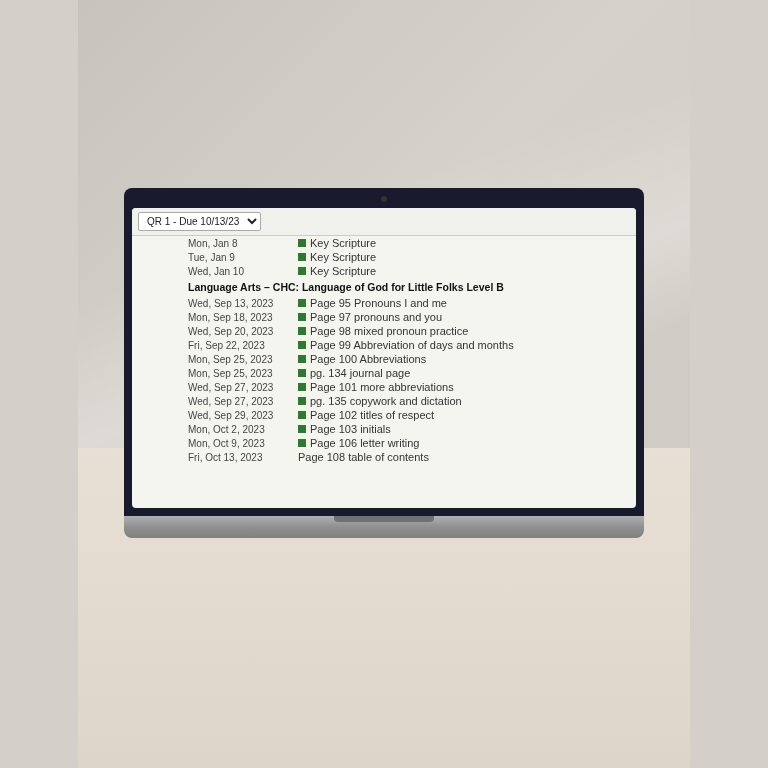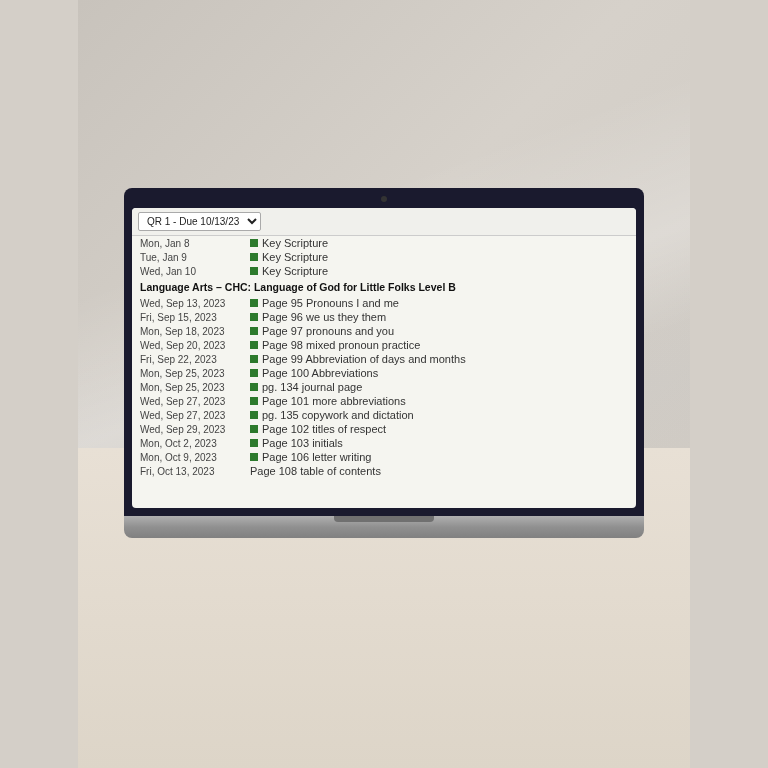--- a/index.html
+++ b/index.html
@@ -166,20 +166,21 @@
       padding: 0;
     }
 
     .content-row {
       display: flex;
       align-items: center;
       padding: 1px 8px;
       font-size: 10.5px;
       color: #333;
       white-space: nowrap;
+      margin-left: 48px;
     }
 
     .content-row.header-row {
       font-weight: bold;
       color: #111;
       padding: 3px 8px;
     }
 
     .date-col {
       min-width: 110px;
@@ -283,25 +284,20 @@
             <div class="content-row header-row">
               <span>Language Arts – CHC: Language of God for Little Folks Level B</span>
             </div>
 
             <div class="content-row">
               <span class="date-col">Wed, Sep 13, 2023</span>
               <span class="green-square"></span>
               <span class="task-text">Page 95 Pronouns I and me</span>
             </div>
             <div class="content-row">
-              <span class="date-col">Fri, Sep 15, 2023</span>
-              <span class="green-square"></span>
-              <span class="task-text">Page 96 we us they them</span>
-            </div>
-            <div class="content-row">
               <span class="date-col">Mon, Sep 18, 2023</span>
               <span class="green-square"></span>
               <span class="task-text">Page 97 pronouns and you</span>
             </div>
             <div class="content-row">
               <span class="date-col">Wed, Sep 20, 2023</span>
               <span class="green-square"></span>
               <span class="task-text">Page 98 mixed pronoun practice</span>
             </div>
             <div class="content-row">

